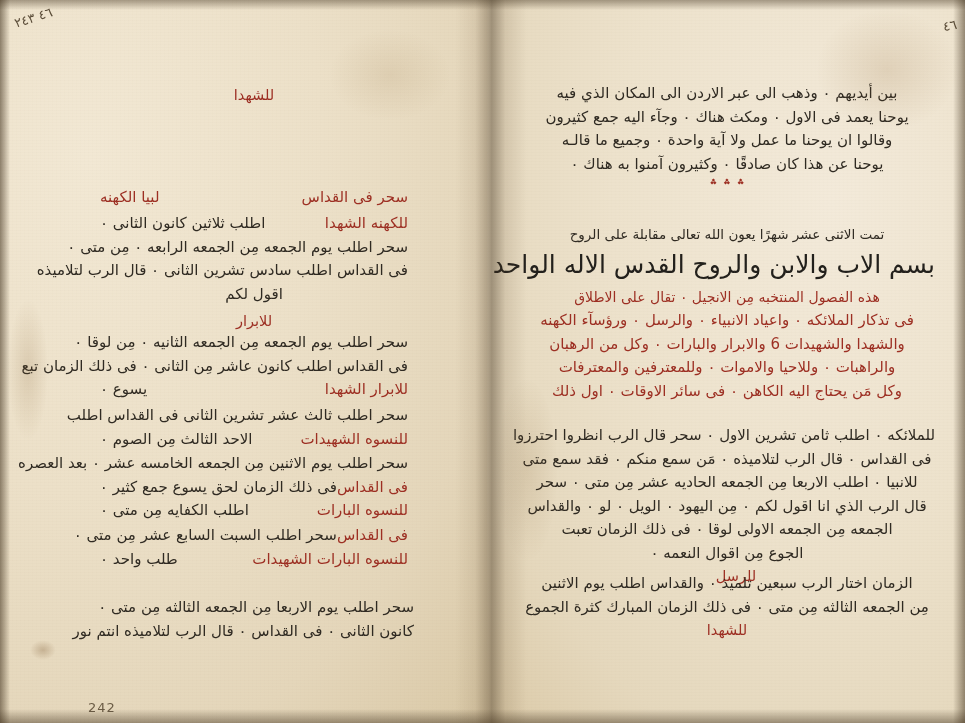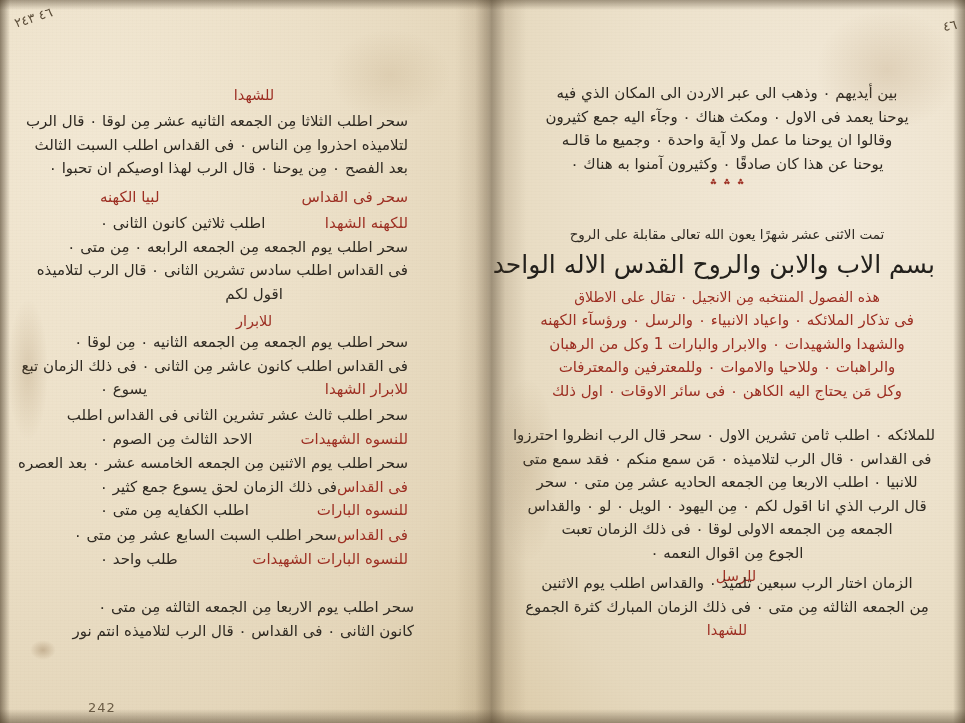--- a/index.html
+++ b/index.html
@@ -183,25 +183,20 @@
     <div class="stain" style="left:8px;top:300px;width:40px;height:140px;background:radial-gradient(ellipse,rgba(130,95,50,0.18),rgba(130,95,50,0) 72%);"></div>
     <div class="stain" style="left:330px;top:30px;width:120px;height:90px;background:radial-gradient(ellipse,rgba(140,105,55,0.12),rgba(140,105,55,0) 72%);"></div>
 
     <div class="corner-note tl">٤٦
 ٢٤٣</div>
 
     <div class="textblock" style="left:104px; top:84px; width:300px;">
       <span class="rubric">للشهدا</span>
     </div>
 
-    <div class="textblock" style="left:100px; top:110px; width:308px;">
-      <span class="line">سحر اطلب الثلاثا مِن الجمعه الثانيه عشر مِن لوقا ۰ قال الرب</span>
-      <span class="line">لتلاميذه احذروا مِن الناس ۰ فى القداس اطلب السبت الثالث</span>
-      <span class="line">بعد الفصح ۰ مِن يوحنا ۰ قال الرب لهذا اوصيكم ان تحبوا ۰</span>
-    </div>
 
     <div class="textblock" style="left:100px; top:186px; width:308px;">
       <span class="line red" style="display:flex; justify-content:space-between;">
         <span>سحر فى القداس</span>
         <span>لبيا الكهنه</span>
       </span>
     </div>
 
     <div class="textblock" style="left:100px; top:212px; width:308px;">
       <span class="line" style="display:flex; justify-content:space-between;">
@@ -280,21 +275,21 @@
       <span class="line">وقالوا ان يوحنا ما عمل ولا آية واحدة ۰ وجميع ما قالـه</span>
       <span class="line">يوحنا عن هذا كان صادقًا ۰ وكثيرون آمنوا به هناك ۰</span>
       <span class="divider">؞ ؞ ؞</span>
     </div>
 
     <div class="textblock" style="left:32px; top:224px; width:416px;">
       <span class="line small">تمت الاثنى عشر شهرًا يعون الله تعالى مقابلة على الروح</span>
       <span class="basmala">بسم الاب والابن والروح القدس الاله الواحد</span>
       <span class="subhead">هذه الفصول المنتخبه مِن الانجيل ۰ تقال على الاطلاق</span>
       <span class="line red">فى تذكار الملائكه ۰ واعياد الانبياء ۰ والرسل ۰ ورؤسآء الكهنه</span>
-      <span class="line red">والشهدا والشهيدات ۰ والابرار والبارات 1 وكل من الرهبان</span>
+      <span class="line red">والشهدا والشهيدات 6 والابرار والبارات ۰ وكل من الرهبان</span>
       <span class="line red">والراهبات ۰ وللاحيا والاموات ۰ وللمعترفين والمعترفات</span>
       <span class="line red">وكل مَن يحتاج اليه الكاهن ۰ فى سائر الاوقات ۰ اول ذلك</span>
     </div>
 
     <div class="textblock" style="left:32px; top:424px; width:416px;">
       <span class="line">للملائكه ۰ اطلب ثامن تشرين الاول ۰ سحر قال الرب انظروا احترزوا</span>
       <span class="line">فى القداس ۰ قال الرب لتلاميذه ۰ مَن سمع منكم ۰ فقد سمع متى</span>
       <span class="line">للانبيا ۰ اطلب الاربعا مِن الجمعه الحاديه عشر مِن متى ۰ سحر</span>
       <span class="line">قال الرب الذي انا اقول لكم ۰ مِن اليهود ۰ الويل ۰ لو ۰ والقداس</span>
       <span class="line">الجمعه مِن الجمعه الاولى لوقا ۰ فى ذلك الزمان تعبت</span>

